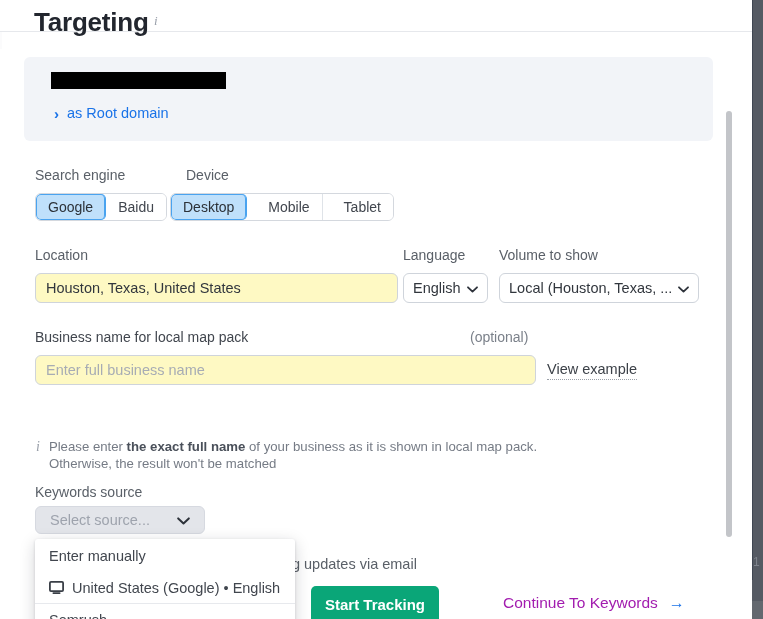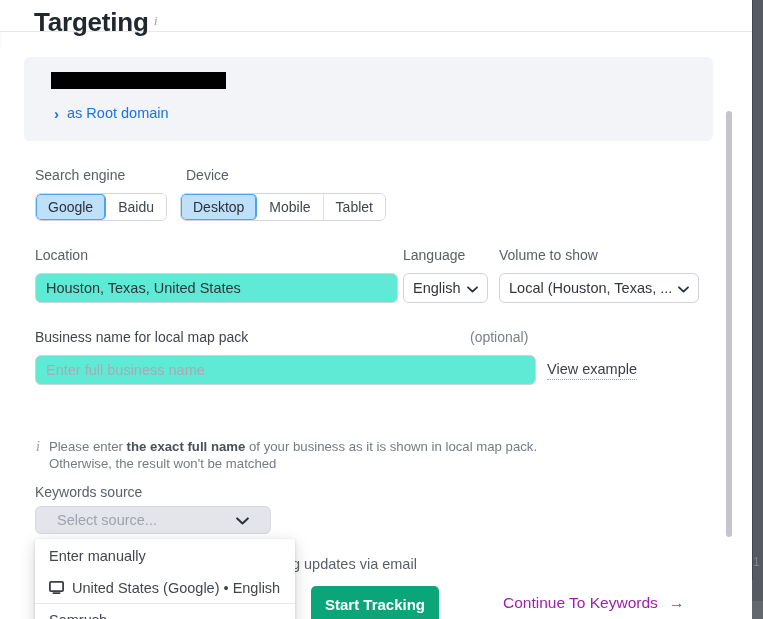--- a/index.html
+++ b/index.html
@@ -181,21 +181,21 @@
     border-radius: 5px;
     border-right-color: #4aa3ef;
   }
 
   
   .tinput {
     position: absolute;
     height: 30px;
     border: 1px solid #cfd4db;
     border-radius: 6px;
-    background: #5eead4;
+    background: #fef9c3;
     font-size: 14.5px;
     color: #31363d;
     padding: 0 10px;
     font-family: "Liberation Sans", sans-serif;
     outline: none;
     line-height: 28px;
   }
   .tinput::placeholder { color: #a7acb4; }
 
   
@@ -260,27 +260,27 @@
     font-size: 13.2px;
     color: #757b85;
     line-height: 17px;
   }
   .hint .txt b { color: #4a505a; font-weight: bold; }
 
   
   .ks-select {
     position: absolute;
     left: 35px; top: 457px;
-    width: 236px; height: 28px;
+    width: 170px; height: 28px;
     background: #e3e5ea;
     border: 1px solid #d6d9e0;
     border-radius: 6px;
     display: flex;
     align-items: center;
-    padding: 0 21px;
+    padding: 0 14px;
     cursor: pointer;
   }
   .ks-select .val {
     flex: 1;
     font-size: 14.5px;
     color: #9ea3ad;
     line-height: 26px;
   }
 
   
@@ -377,21 +377,21 @@
       </div>
     </div>
 
     <div class="flabel" style="left:35px; top:117px;">Search engine</div>
     <div class="seg" style="left:35px; top:144px;">
       <div class="opt on">Google</div>
       <div class="opt">Baidu</div>
     </div>
 
     <div class="flabel" style="left:186px; top:117px;">Device</div>
-    <div class="seg" style="left:180px; top:144px;">
+    <div class="seg" style="left:170px; top:144px;gap:9px;">
       <div class="opt on">Desktop</div>
       <div class="opt">Mobile</div>
       <div class="opt">Tablet</div>
     </div>
 
     <div class="flabel" style="left:35px; top:197px;">Location</div>
     <input class="tinput" style="left: 35px; top: 224px; width: 363px;" value="Houston, Texas, United States">
 
     <div class="flabel" style="left:403px; top:197px;">Language</div>
     <div class="ddl" style="left:403px; top:224px; width:85px;">

